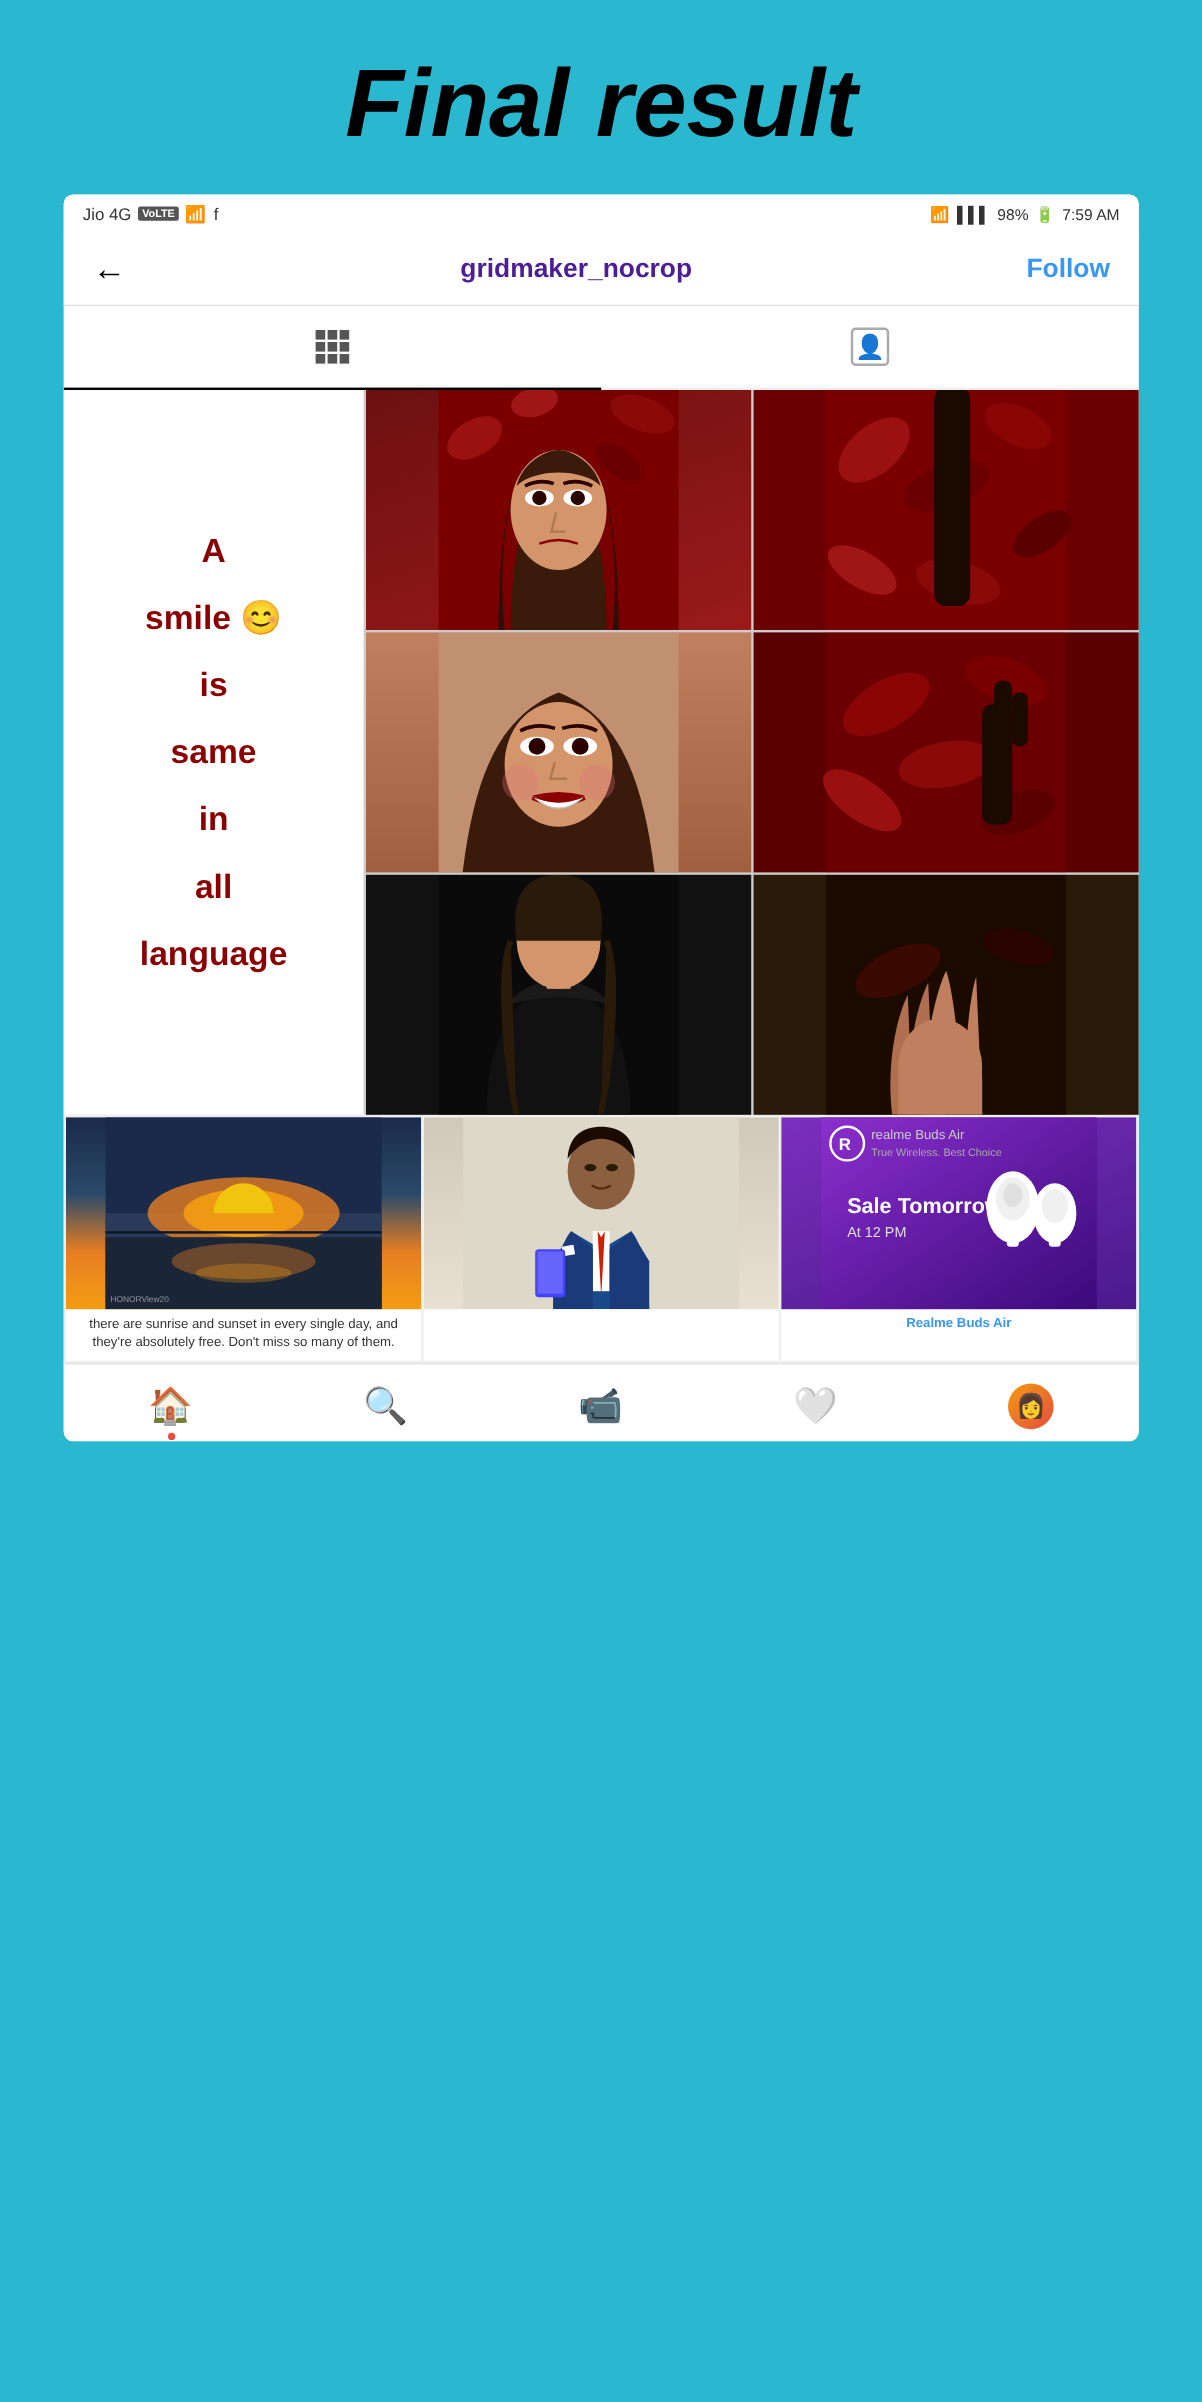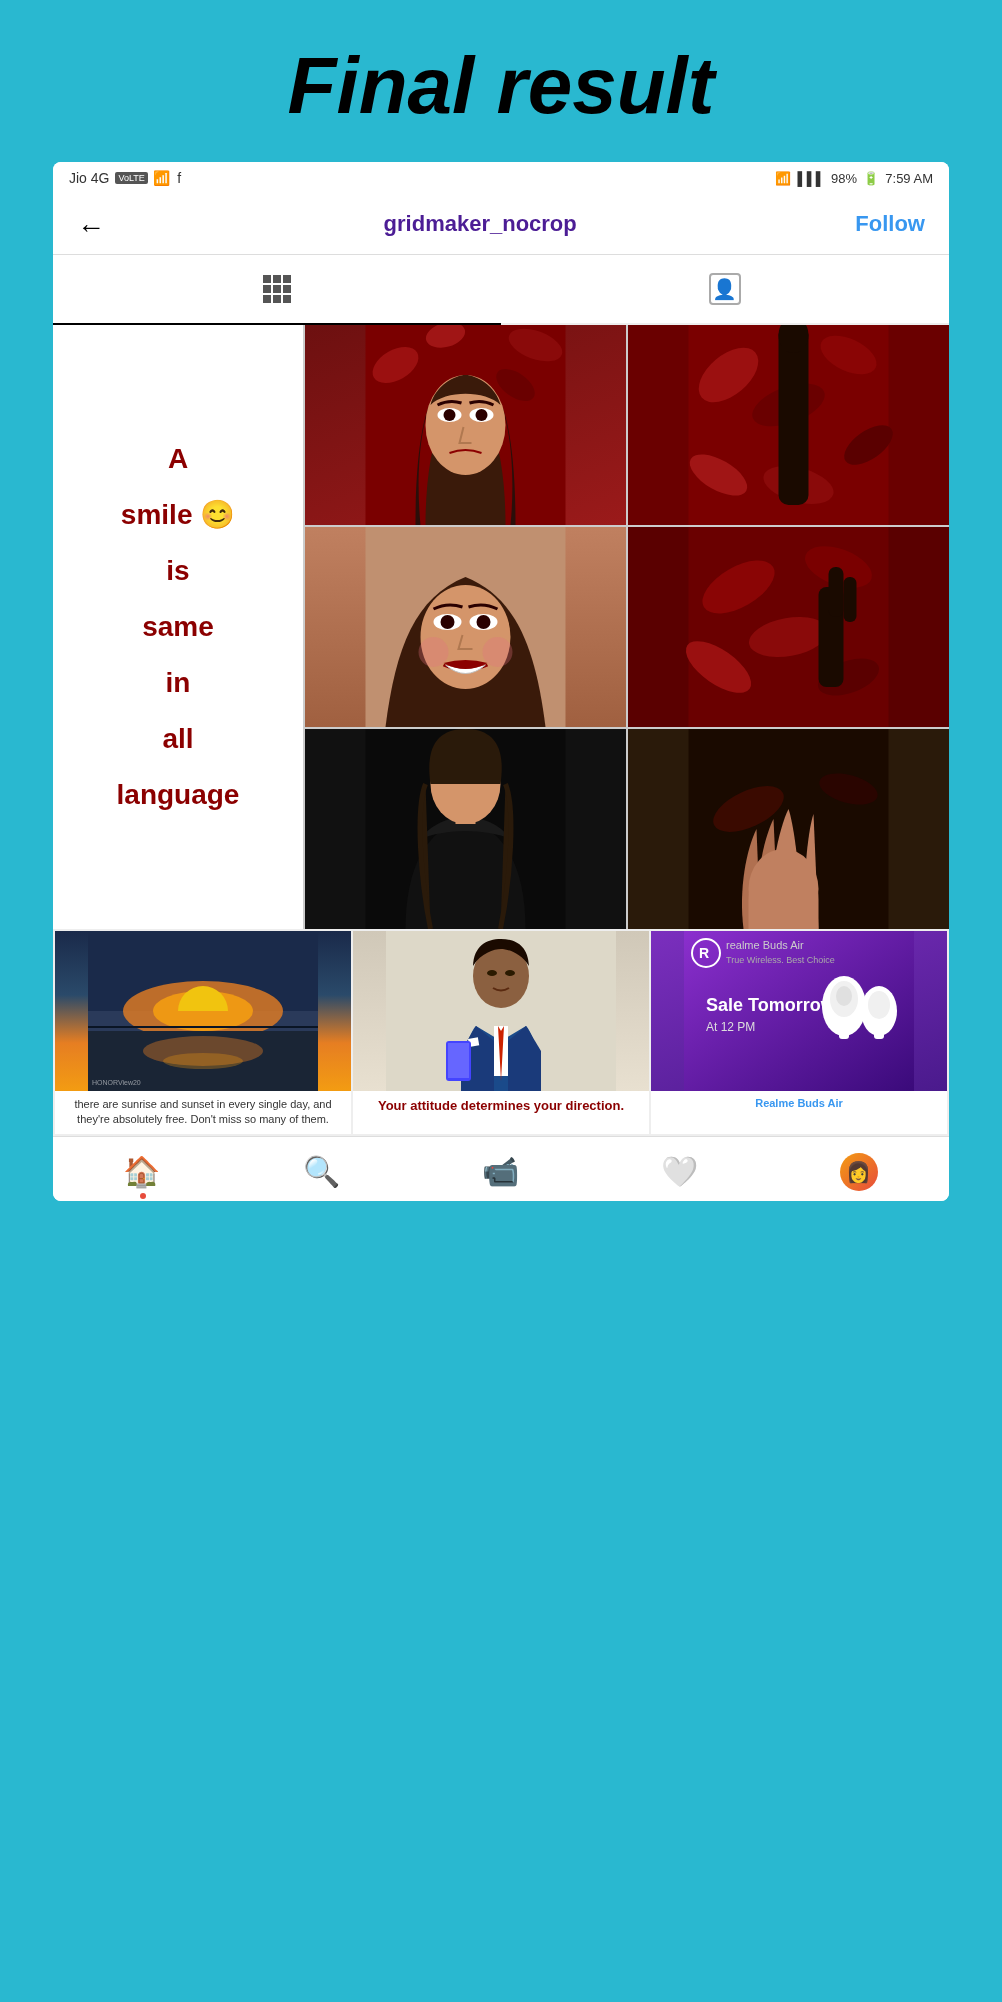--- a/index.html
+++ b/index.html
@@ -56,21 +56,21 @@
       align-items: center;
       gap: 6px;
       font-size: 13px;
     }
     .volte-badge {
       background: #555;
       color: #fff;
       font-size: 9px;
       padding: 1px 3px;
       border-radius: 2px;
-      font-weight: normal;
+      font-weight: bold;
     }
 
     
     .nav-bar {
       background: #fff;
       padding: 14px 24px;
       display: flex;
       justify-content: space-between;
       align-items: center;
       border-bottom: 1px solid #ddd;
@@ -450,21 +450,20 @@
           <ellipse cx="124" cy="42" rx="5" ry="3" fill="#2a1a00"></ellipse>
           <path d="M107,57 Q115,62 123,57" stroke="#5a2a10" stroke-width="2" fill="none"></path>
 
           <rect x="82" y="108" width="10" height="8" fill="#fff" transform="rotate(-10 82 108)"></rect>
 
           <rect x="60" y="110" width="25" height="40" fill="#4444ff" rx="3"></rect>
           <rect x="62" y="112" width="21" height="35" fill="#6666ff"></rect>
 
         </svg>
       </div>
-      <div class="post-card-text" style="color:#8b0000; font-weight:600; font-size:13px;">Your attitude determines your direction.</div>
     </div>
 
     <div class="post-card">
       <div style="background:linear-gradient(160deg,#7b2fbe,#4a1a8c); width:100%; height:160px; position:relative; overflow:hidden;">
         <svg viewBox="0 0 230 160" width="100%" height="100%" xmlns="http://www.w3.org/2000/svg">
           <rect width="230" height="160" fill="#5a1a9a"></rect>
 
           <rect width="230" height="160" fill="url(#purpGrad)"></rect>
           <defs>
             <linearGradient id="purpGrad" x1="0%" y1="0%" x2="100%" y2="100%">

